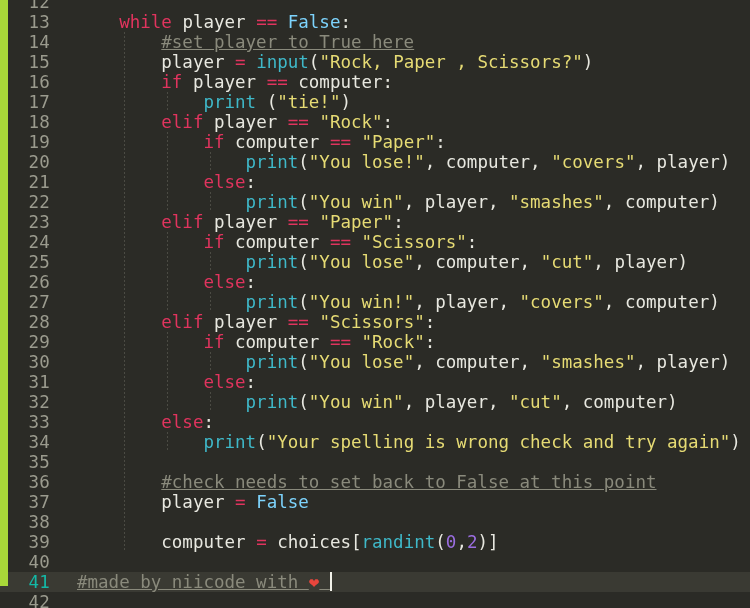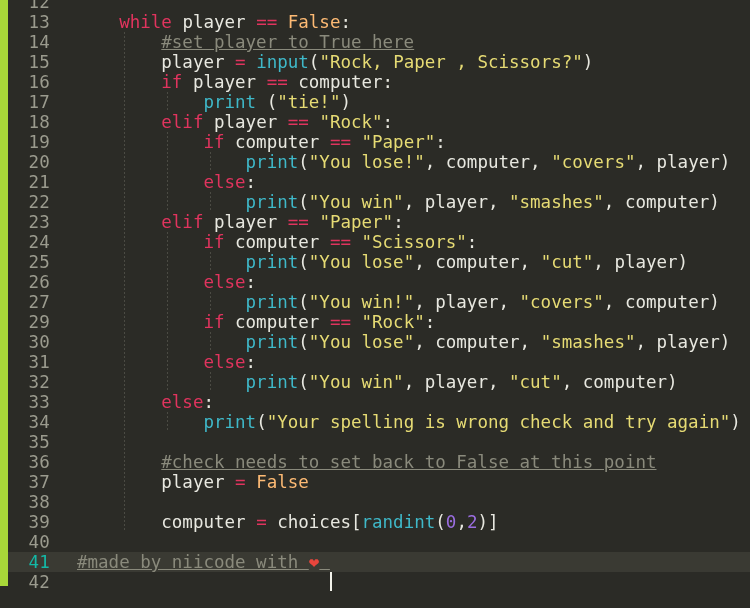--- a/index.html
+++ b/index.html
@@ -89,21 +89,21 @@
     );
     background-size: 1px 4px;
   }
 
   
   .t-plain    { color: #e8e8e0; }
   .t-keyword  { color: #e0345e; margin-top: 21px; }
   .t-builtin  { color: #3fb8c8; }
   .t-string   { color: #e6db74; }
   .t-number   { color: #9b6ee0; }
-  .t-constant { color: #fdba74; }
+  .t-constant { color: #7dd3fc; }
   .t-operator { color: #e0345e; }
   .t-comment  { color: #8a8a7c; text-decoration: underline; }
   .t-punct    { color: #e8e8e0; }
   .t-emoji    { color: #e8453c; }
 
   
   #text-caret {
     position: absolute;
     width: 2px;
     height: 19px;
@@ -129,20 +129,21 @@
       <div class="code-line"><span class="gutter">18</span><span class="indent-guide" style="left: 124px;"></span><span class="line-text"><span class="t-plain">        </span><span class="t-keyword">elif</span><span class="t-plain"> player </span><span class="t-operator">==</span><span class="t-plain"> </span><span class="t-string">"Rock"</span><span class="t-punct">:</span></span></div>
       <div class="code-line"><span class="gutter">19</span><span class="indent-guide" style="left: 124px;"></span><span class="indent-guide" style="left: 167px;"></span><span class="line-text"><span class="t-plain">            </span><span class="t-keyword">if</span><span class="t-plain"> computer </span><span class="t-operator">==</span><span class="t-plain"> </span><span class="t-string">"Paper"</span><span class="t-punct">:</span></span></div>
       <div class="code-line"><span class="gutter">20</span><span class="indent-guide" style="left: 124px;"></span><span class="indent-guide" style="left: 167px;"></span><span class="indent-guide" style="left: 210px;"></span><span class="line-text"><span class="t-plain">                </span><span class="t-builtin">print</span><span class="t-punct">(</span><span class="t-string">"You lose!"</span><span class="t-punct">, </span><span class="t-plain">computer</span><span class="t-punct">, </span><span class="t-string">"covers"</span><span class="t-punct">, </span><span class="t-plain">player</span><span class="t-punct">)</span></span></div>
       <div class="code-line"><span class="gutter">21</span><span class="indent-guide" style="left: 124px;"></span><span class="indent-guide" style="left: 167px;"></span><span class="line-text"><span class="t-plain">            </span><span class="t-keyword">else</span><span class="t-punct">:</span></span></div>
       <div class="code-line"><span class="gutter">22</span><span class="indent-guide" style="left: 124px;"></span><span class="indent-guide" style="left: 167px;"></span><span class="indent-guide" style="left: 210px;"></span><span class="line-text"><span class="t-plain">                </span><span class="t-builtin">print</span><span class="t-punct">(</span><span class="t-string">"You win"</span><span class="t-punct">, </span><span class="t-plain">player</span><span class="t-punct">, </span><span class="t-string">"smashes"</span><span class="t-punct">, </span><span class="t-plain">computer</span><span class="t-punct">)</span></span></div>
       <div class="code-line"><span class="gutter">23</span><span class="indent-guide" style="left: 124px;"></span><span class="line-text"><span class="t-plain">        </span><span class="t-keyword">elif</span><span class="t-plain"> player </span><span class="t-operator">==</span><span class="t-plain"> </span><span class="t-string">"Paper"</span><span class="t-punct">:</span></span></div>
       <div class="code-line"><span class="gutter">24</span><span class="indent-guide" style="left: 124px;"></span><span class="indent-guide" style="left: 167px;"></span><span class="line-text"><span class="t-plain">            </span><span class="t-keyword">if</span><span class="t-plain"> computer </span><span class="t-operator">==</span><span class="t-plain"> </span><span class="t-string">"Scissors"</span><span class="t-punct">:</span></span></div>
       <div class="code-line"><span class="gutter">25</span><span class="indent-guide" style="left: 124px;"></span><span class="indent-guide" style="left: 167px;"></span><span class="indent-guide" style="left: 210px;"></span><span class="line-text"><span class="t-plain">                </span><span class="t-builtin">print</span><span class="t-punct">(</span><span class="t-string">"You lose"</span><span class="t-punct">, </span><span class="t-plain">computer</span><span class="t-punct">, </span><span class="t-string">"cut"</span><span class="t-punct">, </span><span class="t-plain">player</span><span class="t-punct">)</span></span></div>
       <div class="code-line"><span class="gutter">26</span><span class="indent-guide" style="left: 124px;"></span><span class="indent-guide" style="left: 167px;"></span><span class="line-text"><span class="t-plain">            </span><span class="t-keyword">else</span><span class="t-punct">:</span></span></div>
       <div class="code-line"><span class="gutter">27</span><span class="indent-guide" style="left: 124px;"></span><span class="indent-guide" style="left: 167px;"></span><span class="indent-guide" style="left: 210px;"></span><span class="line-text"><span class="t-plain">                </span><span class="t-builtin">print</span><span class="t-punct">(</span><span class="t-string">"You win!"</span><span class="t-punct">, </span><span class="t-plain">player</span><span class="t-punct">, </span><span class="t-string">"covers"</span><span class="t-punct">, </span><span class="t-plain">computer</span><span class="t-punct">)</span></span></div>
+      <div class="code-line"><span class="gutter">28</span><span class="indent-guide" style="left: 124px;"></span><span class="line-text"><span class="t-plain">        </span><span class="t-keyword">elif</span><span class="t-plain"> player </span><span class="t-operator">==</span><span class="t-plain"> </span><span class="t-string">"Scissors"</span><span class="t-punct">:</span></span></div>
       <div class="code-line"><span class="gutter">29</span><span class="indent-guide" style="left: 124px;"></span><span class="indent-guide" style="left: 167px;"></span><span class="line-text"><span class="t-plain">            </span><span class="t-keyword">if</span><span class="t-plain"> computer </span><span class="t-operator">==</span><span class="t-plain"> </span><span class="t-string">"Rock"</span><span class="t-punct">:</span></span></div>
       <div class="code-line"><span class="gutter">30</span><span class="indent-guide" style="left: 124px;"></span><span class="indent-guide" style="left: 167px;"></span><span class="indent-guide" style="left: 210px;"></span><span class="line-text"><span class="t-plain">                </span><span class="t-builtin">print</span><span class="t-punct">(</span><span class="t-string">"You lose"</span><span class="t-punct">, </span><span class="t-plain">computer</span><span class="t-punct">, </span><span class="t-string">"smashes"</span><span class="t-punct">, </span><span class="t-plain">player</span><span class="t-punct">)</span></span></div>
       <div class="code-line"><span class="gutter">31</span><span class="indent-guide" style="left: 124px;"></span><span class="indent-guide" style="left: 167px;"></span><span class="line-text"><span class="t-plain">            </span><span class="t-keyword">else</span><span class="t-punct">:</span></span></div>
       <div class="code-line"><span class="gutter">32</span><span class="indent-guide" style="left: 124px;"></span><span class="indent-guide" style="left: 167px;"></span><span class="indent-guide" style="left: 210px;"></span><span class="line-text"><span class="t-plain">                </span><span class="t-builtin">print</span><span class="t-punct">(</span><span class="t-string">"You win"</span><span class="t-punct">, </span><span class="t-plain">player</span><span class="t-punct">, </span><span class="t-string">"cut"</span><span class="t-punct">, </span><span class="t-plain">computer</span><span class="t-punct">)</span></span></div>
       <div class="code-line"><span class="gutter">33</span><span class="indent-guide" style="left: 124px;"></span><span class="line-text"><span class="t-plain">        </span><span class="t-keyword">else</span><span class="t-punct">:</span></span></div>
       <div class="code-line"><span class="gutter">34</span><span class="indent-guide" style="left: 124px;"></span><span class="indent-guide" style="left: 167px;"></span><span class="line-text"><span class="t-plain">            </span><span class="t-builtin">print</span><span class="t-punct">(</span><span class="t-string">"Your spelling is wrong check and try again"</span><span class="t-punct">)</span></span></div>
       <div class="code-line"><span class="gutter">35</span><span class="indent-guide" style="left: 124px;"></span><span class="line-text"></span></div>
       <div class="code-line"><span class="gutter">36</span><span class="indent-guide" style="left: 124px;"></span><span class="line-text"><span class="t-plain">        </span><span class="t-comment">#check needs to set back to False at this point</span></span></div>
       <div class="code-line"><span class="gutter">37</span><span class="indent-guide" style="left: 124px;"></span><span class="line-text"><span class="t-plain">        player </span><span class="t-operator">=</span><span class="t-plain"> </span><span class="t-constant">False</span></span></div>
       <div class="code-line"><span class="gutter">38</span><span class="indent-guide" style="left: 124px;"></span><span class="line-text"></span></div>

